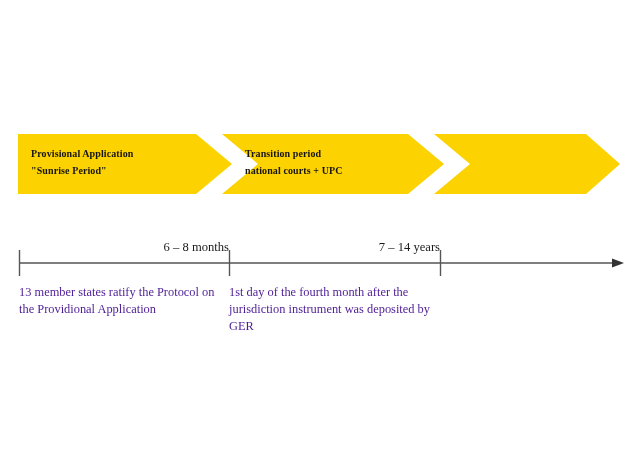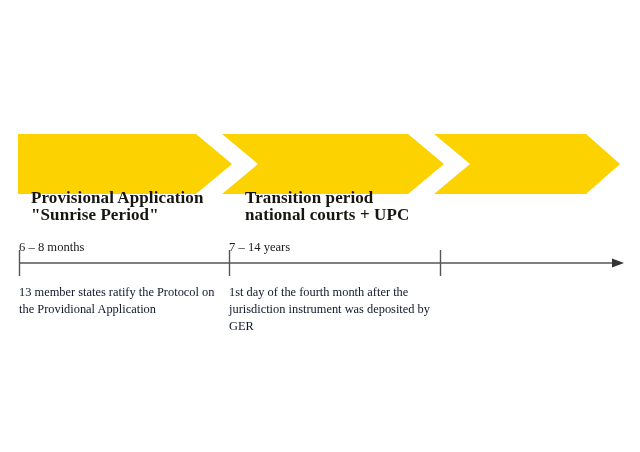--- a/index.html
+++ b/index.html
@@ -37,26 +37,25 @@
   .chevron-svg {
     position: absolute;
     left: 0;
     top: 0;
     display: block;
   }
   .chevron-label {
     position: absolute;
     font-family: "Liberation Serif", "DejaVu Serif", serif;
     font-weight: bold;
-    font-size: 17px;
+    font-size: 10px;
     line-height: 16.5px;
     color: #17150f;
     white-space: pre-line;
     letter-spacing: 0.1px;
-    margin-top: 44px;
   }
   .chevron-label.stage-0 { left: 31px;  top: 14px; }
   .chevron-label.stage-1 { left: 245px; top: 14px; }
   .chevron-label.stage-2 { left: 468px; top: 14px; }
 
   
   .axis-wrap {
     position: absolute;
     left: 0;
     top: 240px;
@@ -69,34 +68,34 @@
     top: 0;
     display: block;
   }
   .duration-label {
     position: absolute;
     font-family: "Liberation Serif", "DejaVu Serif", serif;
     font-weight: normal;
     font-size: 12.6px;
     line-height: 14px;
     color: #1a1a1a;
-    text-align: left;
+    text-align: right;
     white-space: nowrap;
   }
   .duration-label.span-0 { left: 19px;  top: 0px; width: 210px; }
   .duration-label.span-1 { left: 229px; top: 0px; width: 211px; }
 
   
   .caption {
     position: absolute;
     font-family: "Liberation Serif", "DejaVu Serif", serif;
     font-weight: normal;
     font-size: 12.4px;
     line-height: 16.8px;
-    color: #0f172a;
+    color: #4c1d95;
     white-space: pre-line;
   }
   .caption.note-0 { left: 19px;  top: 284px; width: 196px; }
   .caption.note-1 { left: 229px; top: 284px; width: 210px; }
 </style>
 </head>
 <body>
 
 <div id="diagram">
 

